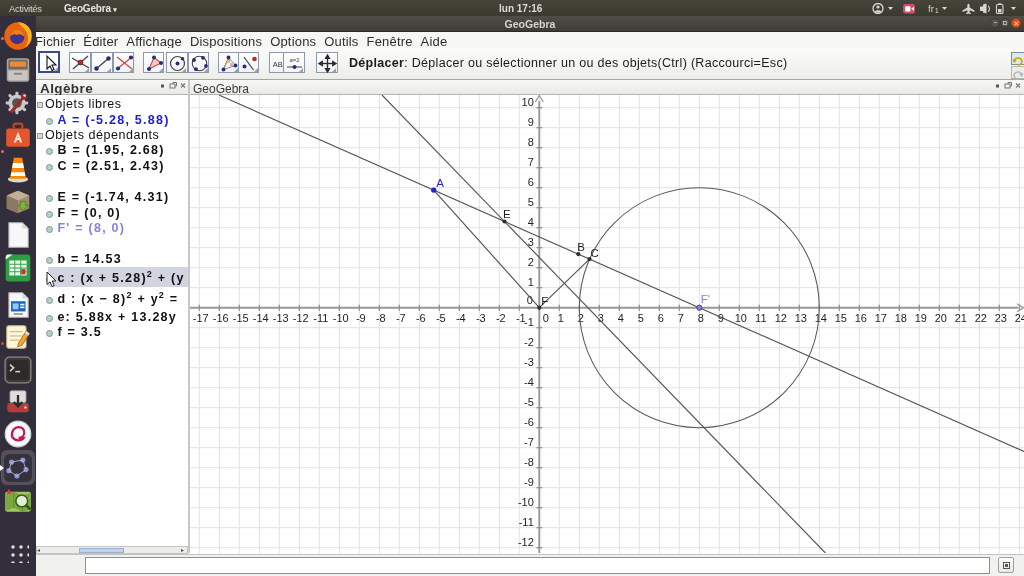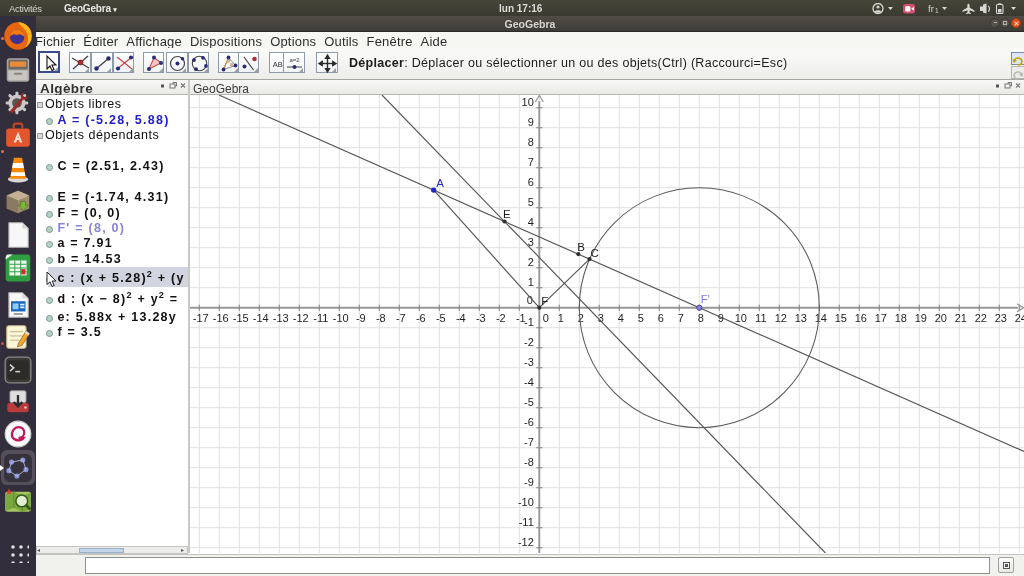--- a/index.html
+++ b/index.html
@@ -296,25 +296,25 @@
         <path d="M13 2 L13 0.5 L16.5 0.5 L16.5 4 L15 4"></path>
       </g>
 <path d="M21 1.5 L25 5.5 M25 1.5 L21 5.5" stroke="#777" stroke-width="1.1"></path>
 </svg>
 <div class="abs" style="left:188px;top:80px;width:2px;height:473px;background:#c8c8c5;"></div>
 
 <div class="abs" style="left:36px;top:95px;width:152px;height:450px;background:#fff;overflow:hidden;">
 <div class="arow" style="top:1.5px"><span class="twisty"></span><span class="ahdr">Objets libres</span></div>
       <div class="arow" style="top:17.5px"><span style="position:relative">&nbsp;&nbsp;&nbsp;<span class="mk"></span><span class="atxt"><b style="color:#2121cc">A = (-5.28, 5.88)</b></span></span></div>
       <div class="arow" style="top:32.5px"><span class="twisty"></span><span class="ahdr">Objets dépendants</span></div>
+      <div class="arow" style="top:48px"><span style="position:relative">&nbsp;&nbsp;&nbsp;<span class="mk"></span><span class="atxt"><b>B = (1.95, 2.68)</b></span></span></div>
       <div class="arow" style="top:64px"><span style="position:relative">&nbsp;&nbsp;&nbsp;<span class="mk"></span><span class="atxt"><b>C = (2.51, 2.43)</b></span></span></div>
       <div class="arow" style="top:95px"><span style="position:relative">&nbsp;&nbsp;&nbsp;<span class="mk"></span><span class="atxt"><b>E = (-1.74, 4.31)</b></span></span></div>
       <div class="arow" style="top:110.5px"><span style="position:relative">&nbsp;&nbsp;&nbsp;<span class="mk"></span><span class="atxt"><b>F = (0, 0)</b></span></span></div>
       <div class="arow" style="top:126px"><span style="position:relative">&nbsp;&nbsp;&nbsp;<span class="mk"></span><span class="atxt"><b style="color:#8484dd">F' = (8, 0)</b></span></span></div>
-      <div class="arow" style="top:141px"><span style="position:relative">&nbsp;&nbsp;&nbsp;<span class="mk"></span><span class="atxt"><b>a = 7.91</b></span></span></div>
       <div class="arow" style="top:156.5px"><span style="position:relative">&nbsp;&nbsp;&nbsp;<span class="mk"></span><span class="atxt"><b>b = 14.53</b></span></span></div>
       <div class="arow" style="top:174px"><div style="position:absolute;left:12px;top:-2px;right:0;height:20px;background:#d2d5df"></div><span style="position:relative">&nbsp;&nbsp;&nbsp;<span class="mk"></span><span class="atxt"><b>c&nbsp;: (x + 5.28)<sup>2</sup> + (y</b></span></span></div>
       <div class="arow" style="top:194.5px"><span style="position:relative">&nbsp;&nbsp;&nbsp;<span class="mk"></span><span class="atxt"><b>d&nbsp;: (x − 8)<sup>2</sup> + y<sup>2</sup> =</b></span></span></div>
       <div class="arow" style="top:214.5px"><span style="position:relative">&nbsp;&nbsp;&nbsp;<span class="mk"></span><span class="atxt"><b>e: 5.88x + 13.28y</b></span></span></div>
       <div class="arow" style="top:229.5px"><span style="position:relative">&nbsp;&nbsp;&nbsp;<span class="mk"></span><span class="atxt"><b>f = 3.5</b></span></span></div>
 </div>
 <svg style="position:absolute;left:46px;top:271px;z-index:5" width="13" height="18" viewBox="0 0 13 18">
       <path d="M1 1 L1 13.5 L4 10.8 L6 15.5 L8.2 14.5 L6.2 10 L10 10 Z" fill="#fff" stroke="#222" stroke-width="1"></path>
     </svg>
 

